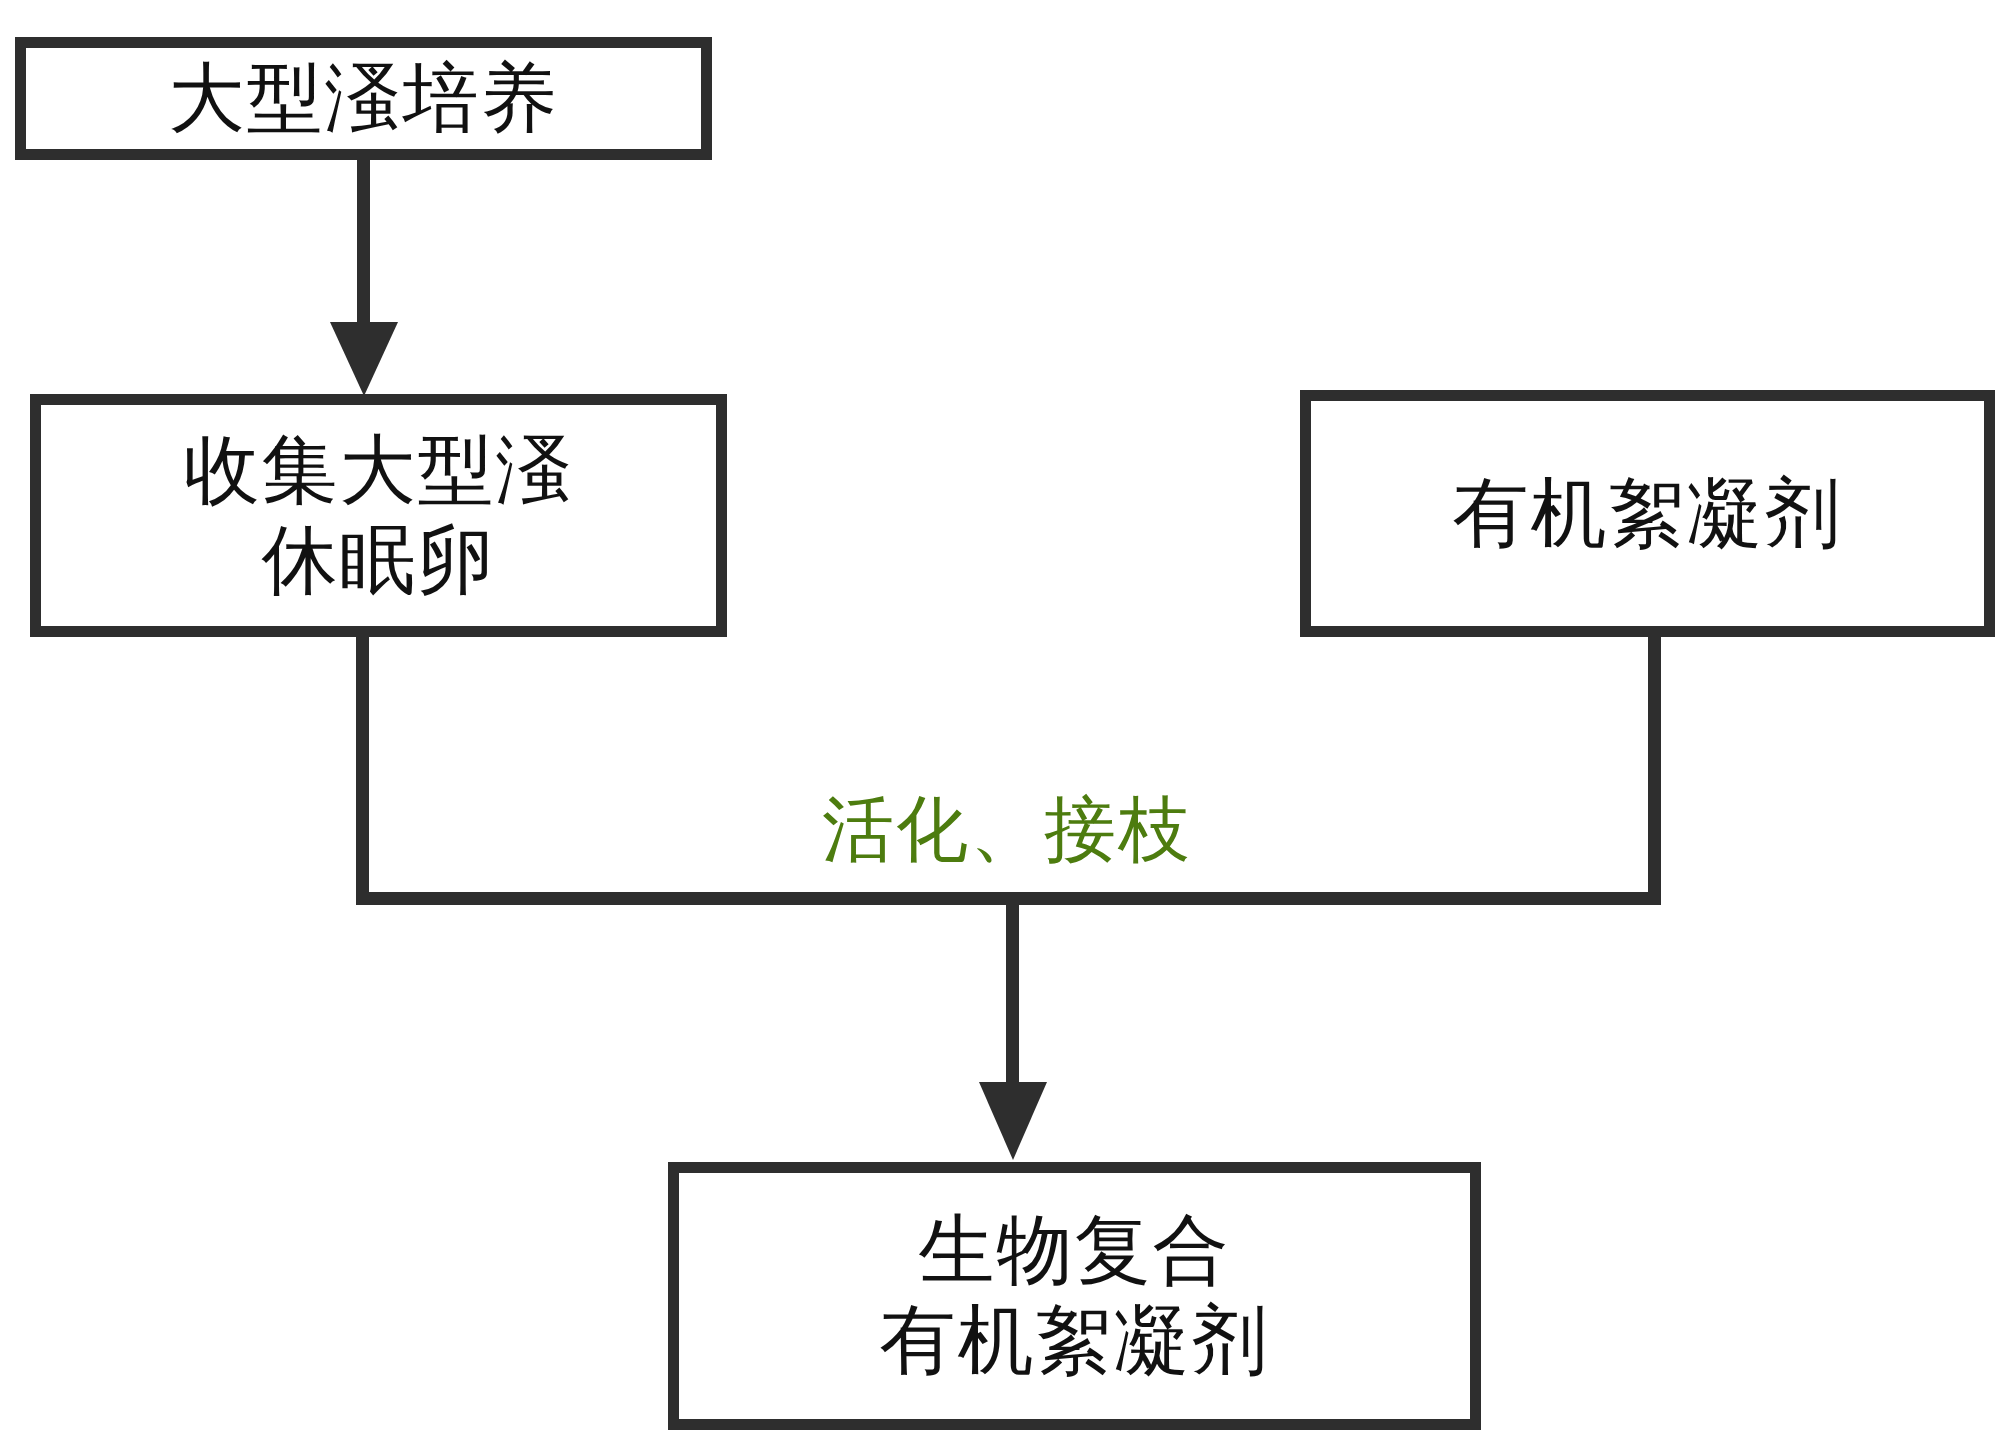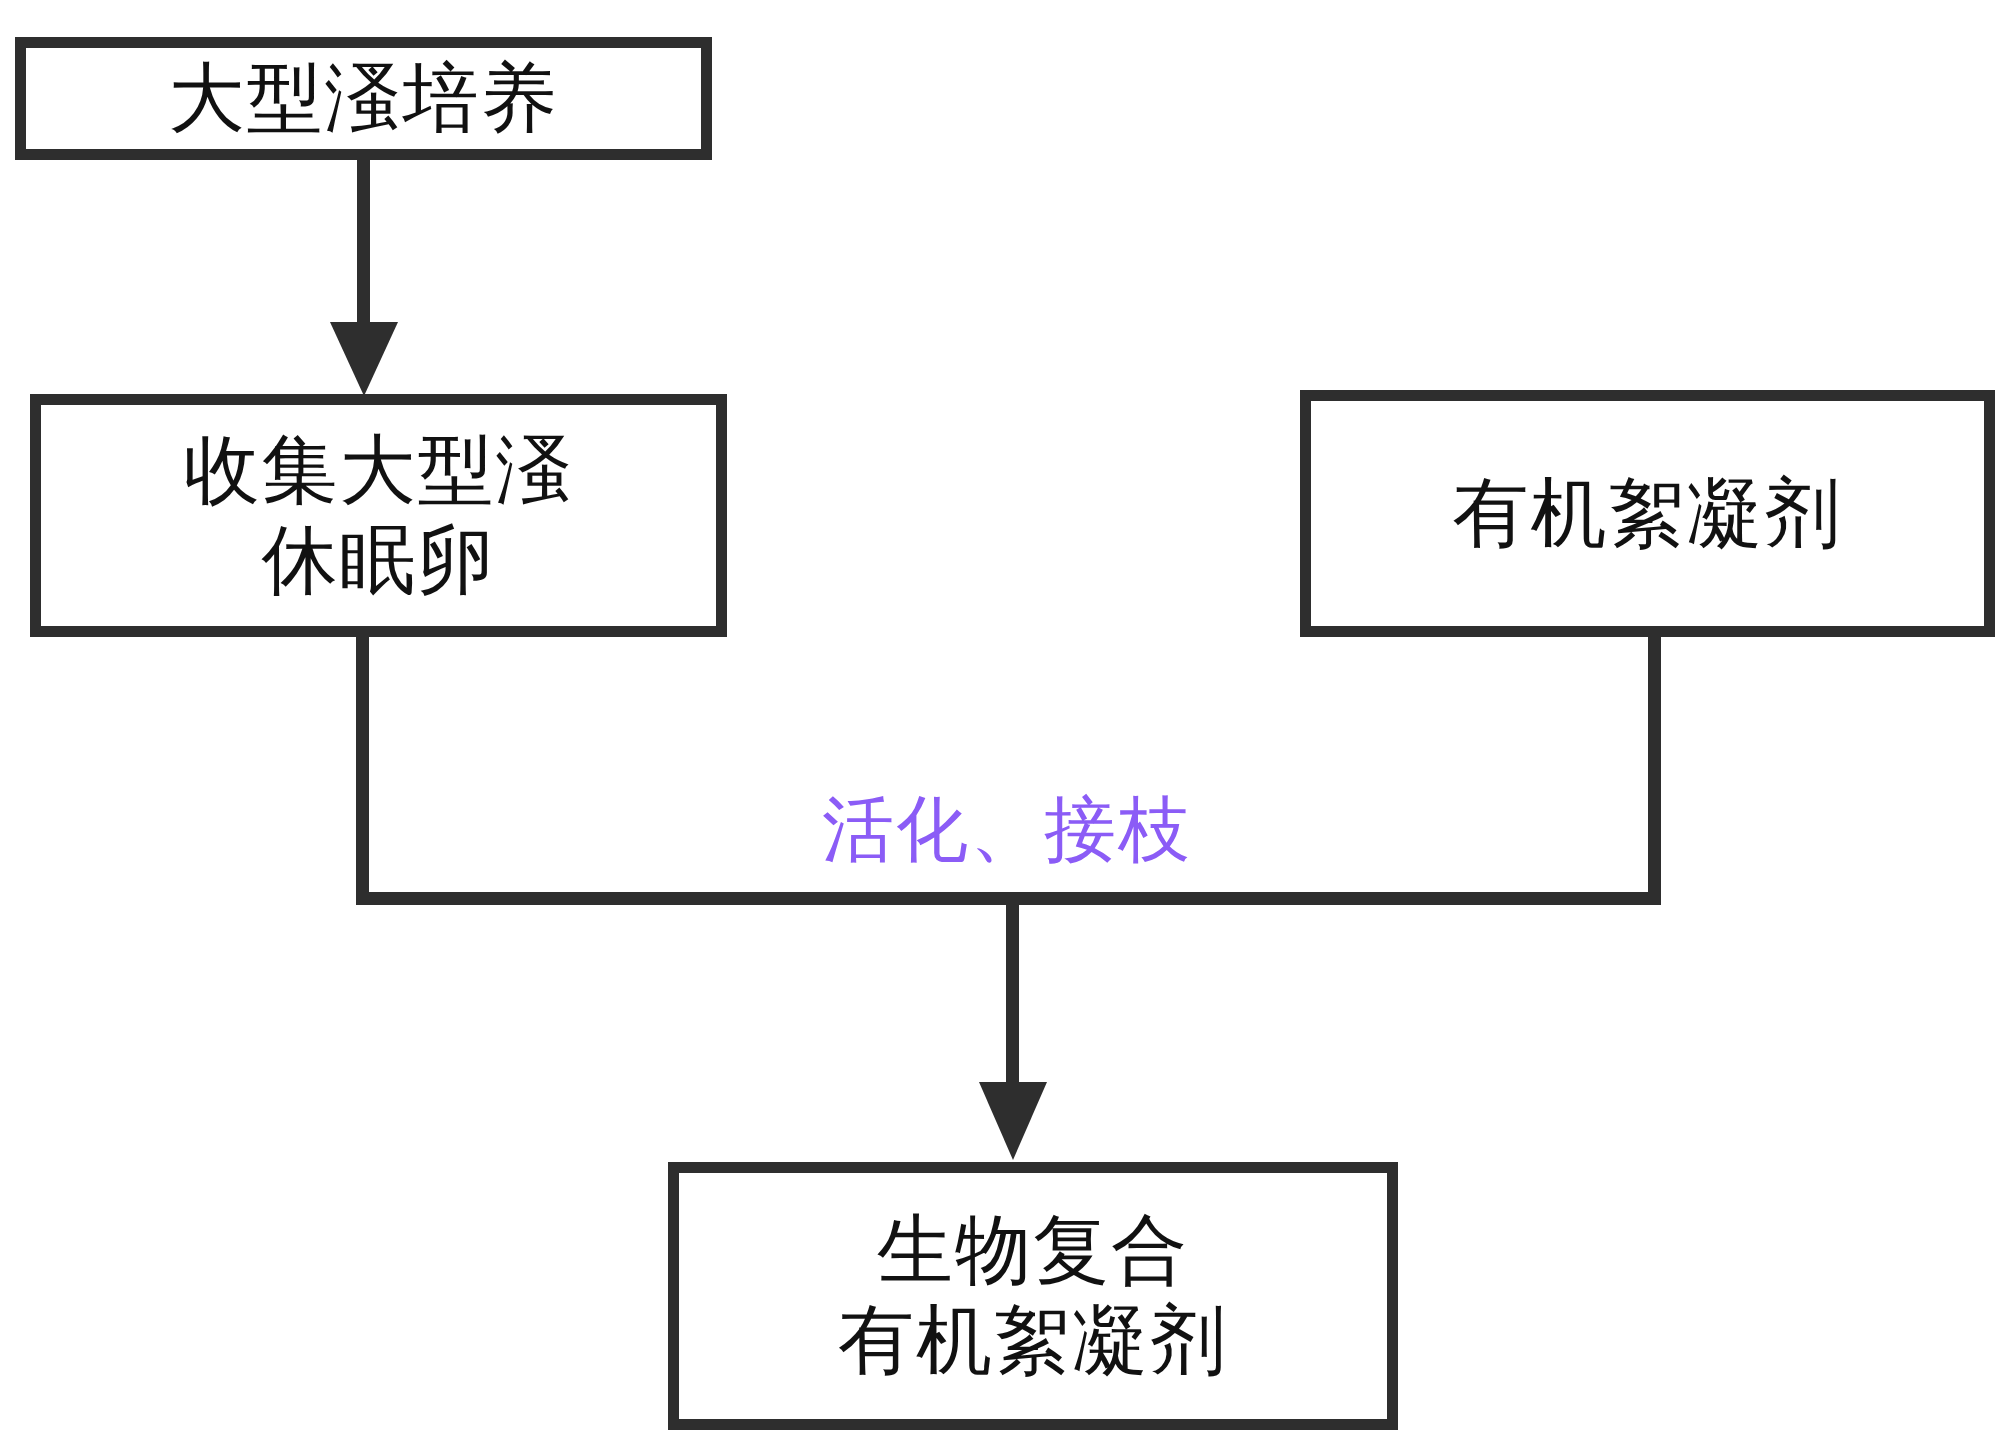--- a/index.html
+++ b/index.html
@@ -43,21 +43,21 @@
     background: #2e2e2e;
   }
   .arrow-head {
     position: absolute;
     width: 0;
     height: 0;
   }
   .edge-text {
     position: absolute;
     font-family: "Liberation Serif", "DejaVu Serif", serif;
-    color: #8b5cf6;
+    color: #4d7c0f;
     font-size: 72px;
     line-height: 1;
     letter-spacing: 2px;
     white-space: nowrap;
     background: #ffffff;
     padding: 0 10px;
   }
 </style>
 </head>
 <body>
@@ -84,18 +84,18 @@
 
   <div class="edge-line" style="left:1648px; top:615px; width:13px; height:268px;"></div>
 
   <div class="edge-line" style="left:356px; top:870px; width:1305px; height:13px;"></div>
 
   <div class="edge-text" style="left:812px; top:772px;">活化、接枝</div>
 
   <div class="edge-line" style="left:1006px; top:883px; width:13px; height:186px;"></div>
   <div class="arrow-head" style="left:979px; top:1060px; border-left:34px solid transparent; border-right:34px solid transparent; border-top:78px solid #2e2e2e;"></div>
 
-  <div class="node-box" style="left:668px; top:1140px; width:730px; height:268px;">
+  <div class="node-box" style="left:668px; top:1140px; width:813px; height:268px;">
     <div class="node-label">生物复合
 有机絮凝剂</div>
   </div>
 
 </div>
 
 </body></html>

